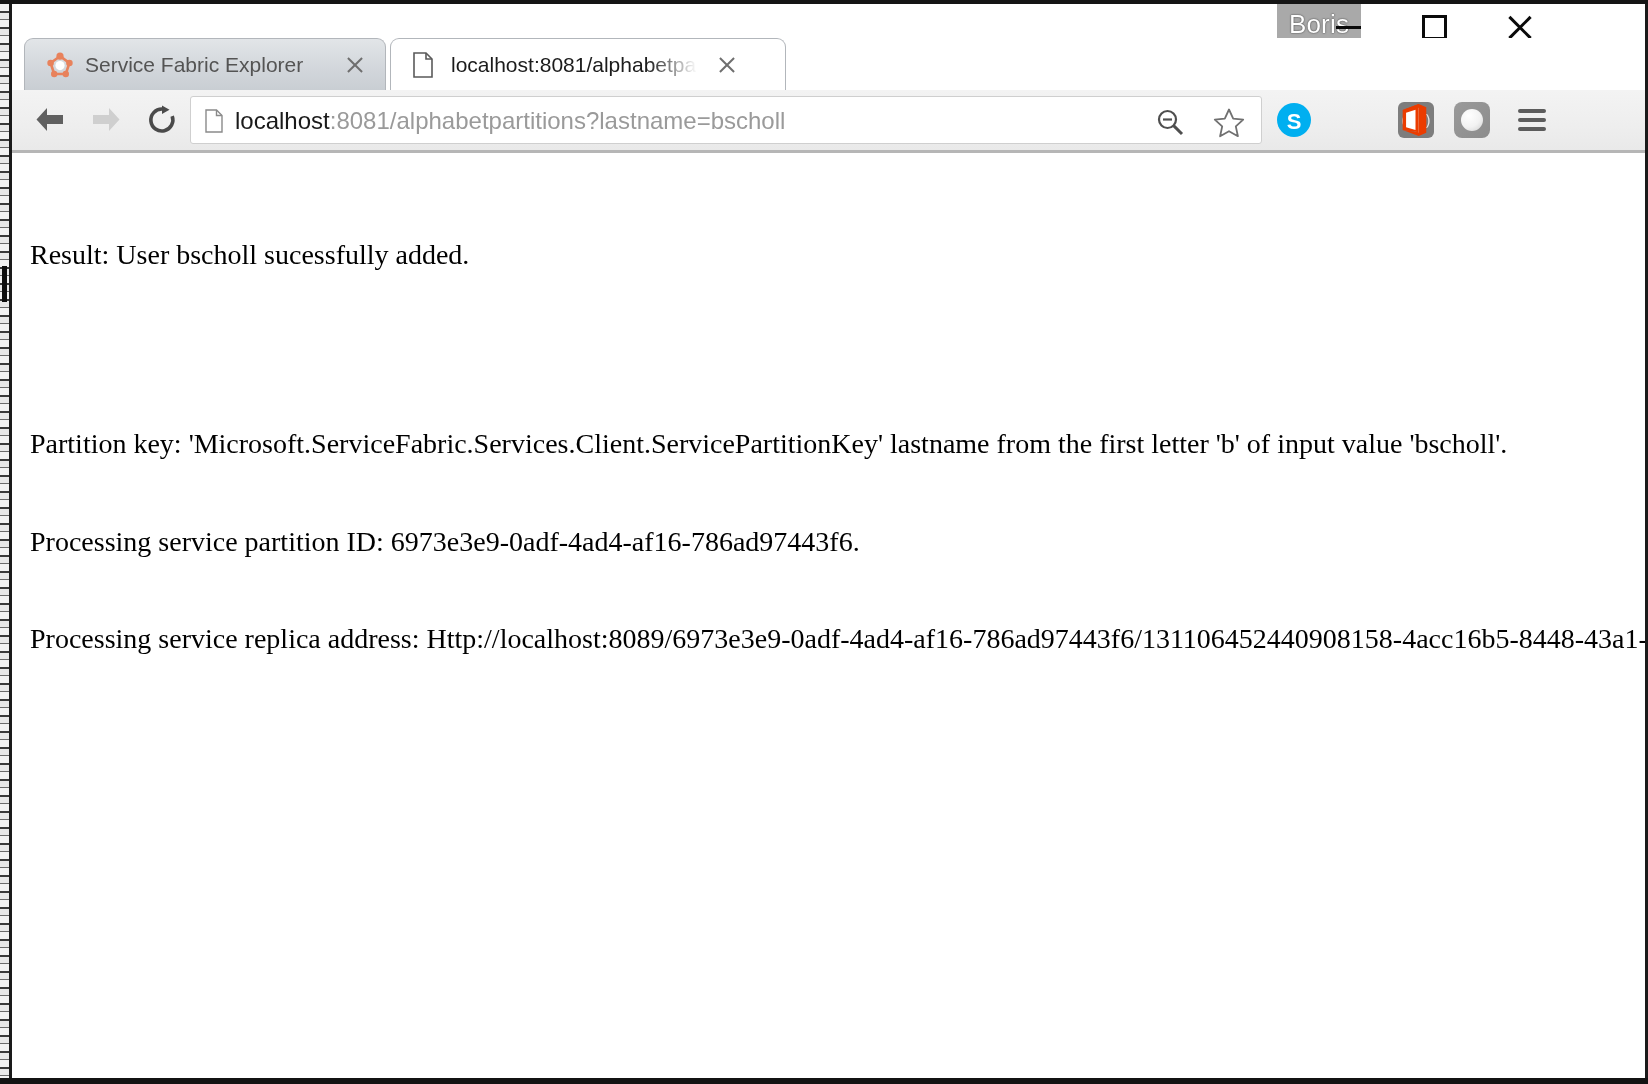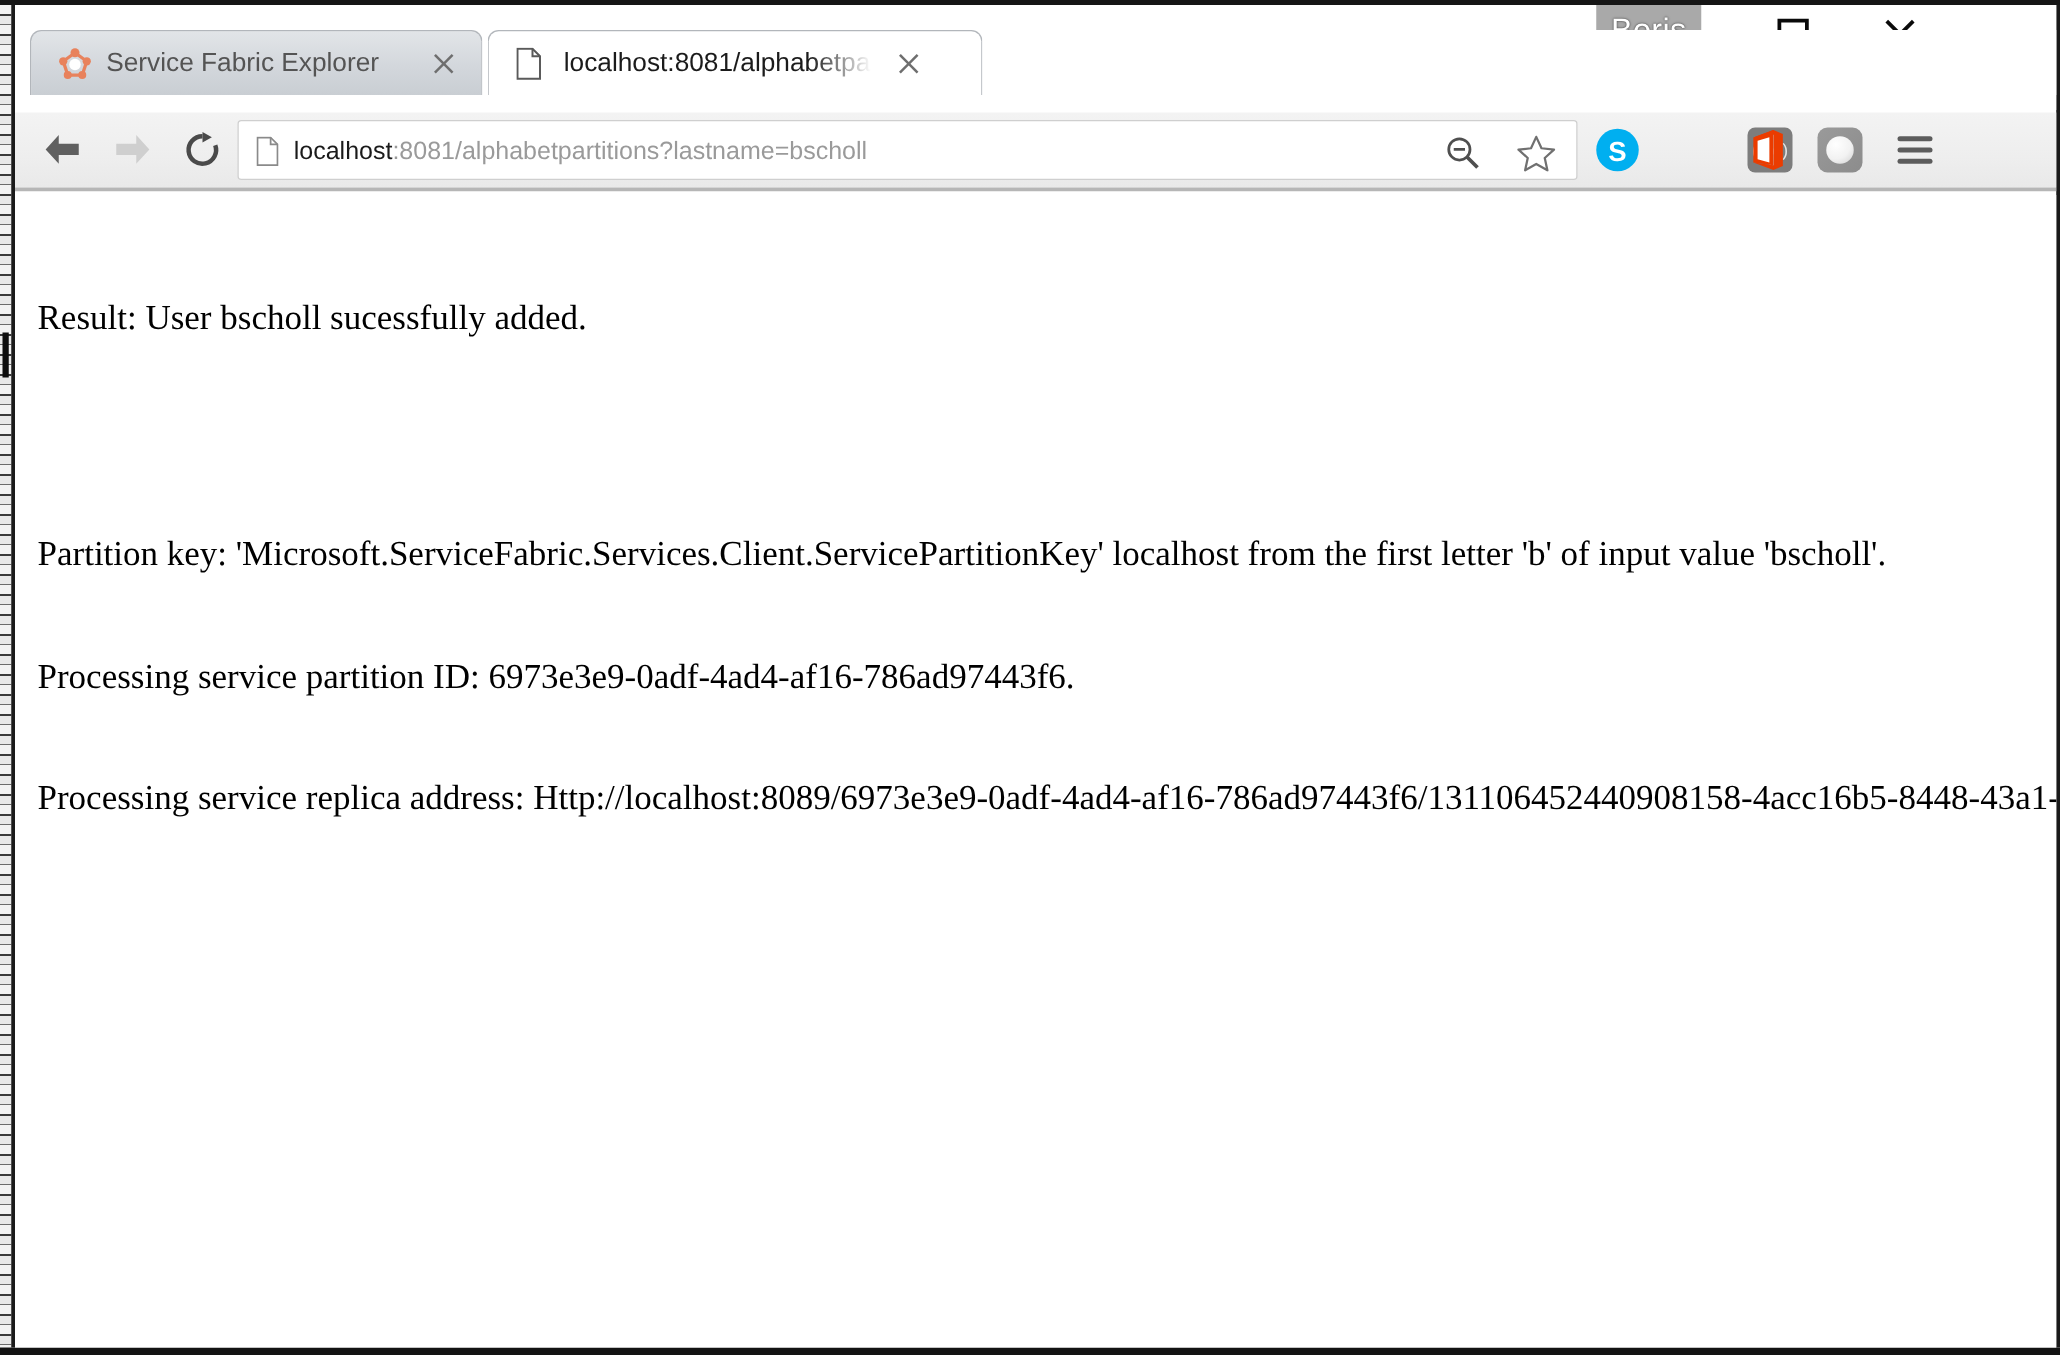--- a/index.html
+++ b/index.html
@@ -129,21 +129,21 @@
     width: 30px; height: 3px;
     background: #0a0a0a;
   }
   .glyph-close:before { transform: rotate(45deg); }
   .glyph-close:after  { transform: rotate(-45deg); }
 
   
   #tabstrip {
     position: absolute;
     left: 12px;
-    top: 24px;
+    top: 38px;
     right: 3px;
     height: 52px;
     padding-left: 37px;
   }
   .tab {
     position: absolute;
     top: 0;
     height: 52px;
     box-sizing: border-box;
     display: flex;
@@ -279,21 +279,21 @@
     top: 12px;
     width: 18px;
     height: 24px;
   }
   .url-text {
     position: absolute;
     left: 44px;
     top: 0;
     height: 48px;
     line-height: 48px;
-    font-size: 20px;
+    font-size: 24px;
     white-space: nowrap;
     font-family: "Liberation Sans", sans-serif;
     color: #9a9a9a;
   }
   .url-host { color: #1a1a1a; }
   .url-zoom {
     position: absolute;
     right: 76px;
     top: 10px;
     width: 30px; height: 30px;
@@ -527,19 +527,19 @@
           <i></i>
           <i></i>
       </span>
     </div>
   </div>
 
   <div id="content">
     <div class="page-text">
       <span class="page-line">Result: User bscholl sucessfully added.</span>
       <span class="page-gap"></span>
-      <span class="page-line">Partition key: 'Microsoft.ServiceFabric.Services.Client.ServicePartitionKey' localhost from the first letter 'b' of input value 'bscholl'.</span>
+      <span class="page-line">Partition key: 'Microsoft.ServiceFabric.Services.Client.ServicePartitionKey' lastname from the first letter 'b' of input value 'bscholl'.</span>
       <span class="page-line">Processing service partition ID: 6973e3e9-0adf-4ad4-af16-786ad97443f6.</span>
       <span class="page-line">Processing service replica address: Http://localhost:8089/6973e3e9-0adf-4ad4-af16-786ad97443f6/131106452440908158-4acc16b5-8448-43a1-b1c9-d1a38c0b9c6f/</span>
     </div>
   </div>
 
 </div>
 
 </body></html>

